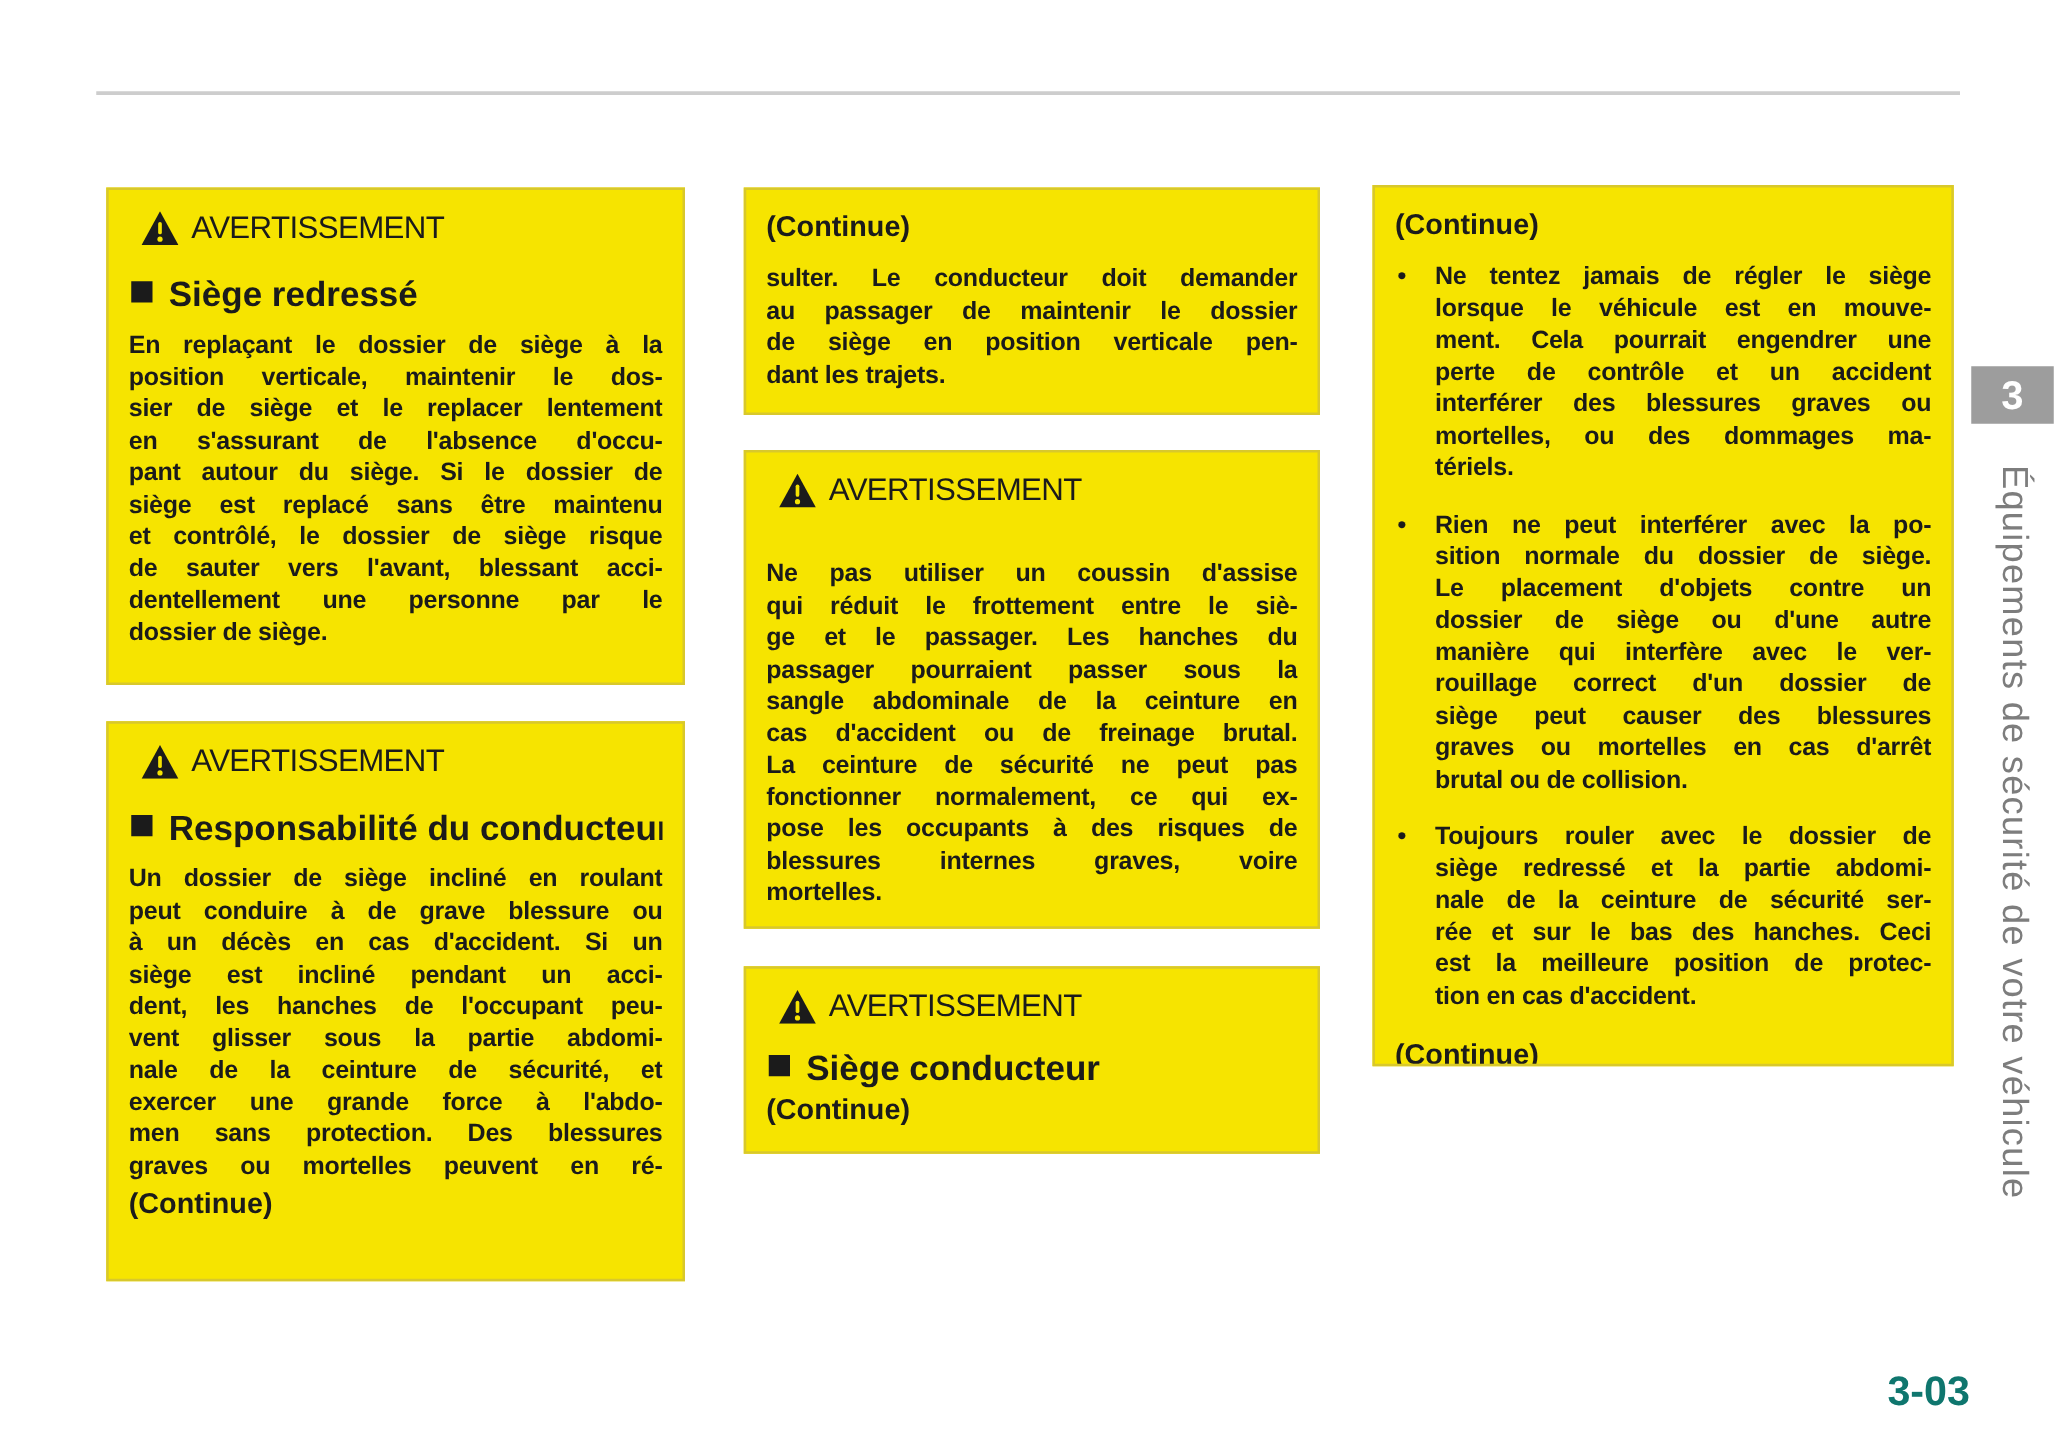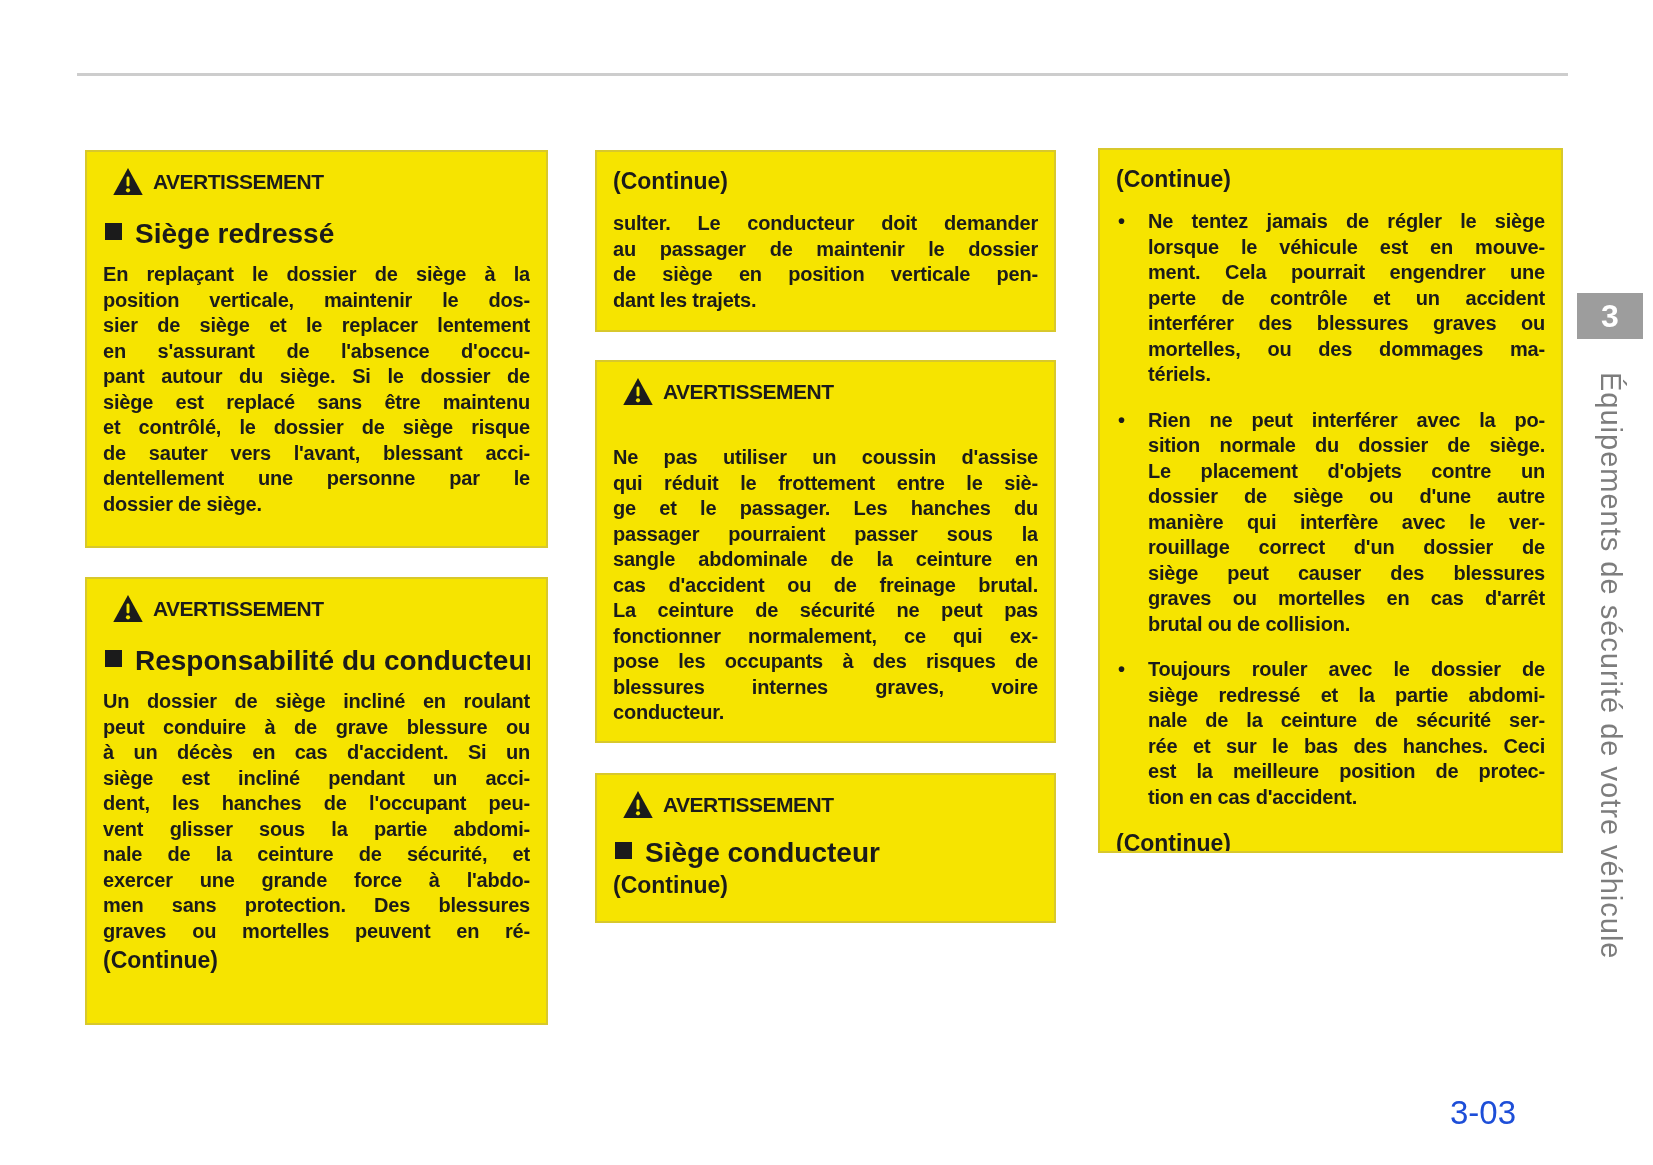--- a/index.html
+++ b/index.html
@@ -14,21 +14,21 @@
   .wbox{
     position:absolute;box-sizing:border-box;
     background:var(--box_bg,#f6e400);
     border:2px solid var(--box_border,#d8c82c);
     padding:0 16px;overflow:hidden;
   }
   .whead{display:flex;align-items:center;gap:10px;padding-left:10px;margin:16px 0 24px 0;}
   .whead.gap-lg{margin-bottom:40px;}
   .whead.gap-sm{margin-bottom:20px;}
   .wicon svg{width:30px;height:27px;display:block;}
-  .wlabel{font-size:21px;font-weight:700;letter-spacing:-0.5px;white-space:nowrap;}
+  .wlabel{font-size:25px;font-weight:400;letter-spacing:-0.5px;white-space:nowrap;}
 
   .subtitle{position:relative;padding-left:32px;font-size:28px;font-weight:700;margin-bottom:13px;}
   .subtitle.tight{margin-bottom:4px;}
   .sq{position:absolute;left:2px;top:4px;width:17px;height:17px;background:var(--text,#1b1b1b);}
   .subtitle .ln{line-height:30px;}
 
   .body{font-size:20px;font-weight:700;line-height:25.5px;letter-spacing:-0.2px;}
   .ln{text-align:justify;text-align-last:justify;white-space:nowrap;overflow:hidden;}
   .ln.end{text-align-last:left;}
 
@@ -45,21 +45,21 @@
     position:absolute;left:1577px;top:293px;width:66px;height:46px;
     background:var(--tab_bg,#9d9d9d);color:var(--tab_text,#ffffff);
     font-size:32px;font-weight:700;display:flex;align-items:center;justify-content:center;
   }
   .sidebar-title{
     position:absolute;left:1594px;top:372px;height:760px;
     writing-mode:vertical-rl;text-orientation:mixed;
     font-size:29px;font-weight:400;color:var(--sidebar_text,#7d7d7d);letter-spacing:1px;
     white-space:nowrap;
   }
-  .page-number{position:absolute;left:1450px;top:1094px;width:126px;text-align:left;font-size:33px;font-weight:400;color:#1d4ed8;}
+  .page-number{position:absolute;left:1450px;top:1094px;width:126px;text-align:right;font-size:33px;font-weight:700;color:#0f766e;}
 </style>
 </head>
 <body>
 
 <div class="divider"></div>
 
 <section class="wbox" style="left:85px;top:150px;width:463px;height:398px">
   <div class="whead">
     <span class="wicon">
       <svg viewBox="0 0 24 22">
@@ -147,21 +147,21 @@
       <div class="ln">Ne pas utiliser un coussin d'assise</div>
       <div class="ln">qui réduit le frottement entre le siè-</div>
       <div class="ln">ge et le passager. Les hanches du</div>
       <div class="ln">passager pourraient passer sous la</div>
       <div class="ln">sangle abdominale de la ceinture en</div>
       <div class="ln">cas d'accident ou de freinage brutal.</div>
       <div class="ln">La ceinture de sécurité ne peut pas</div>
       <div class="ln">fonctionner normalement, ce qui ex-</div>
       <div class="ln">pose les occupants à des risques de</div>
       <div class="ln">blessures internes graves, voire</div>
-      <div class="ln end">conducteur.</div>
+      <div class="ln end">mortelles.</div>
     </div>
 </section>
 
 <section class="wbox" style="left:595px;top:773px;width:461px;height:150px">
   <div class="whead gap-sm">
     <span class="wicon">
       <svg viewBox="0 0 24 22">
           <path d="M12 0 L24 22 H0 Z" fill="#1b1b1b"></path>
           <rect x="10.8" y="7" width="2.4" height="8" rx="1.2" fill="#f6e400"></rect>
           <circle cx="12" cy="18.2" r="1.7" fill="#f6e400"></circle>

